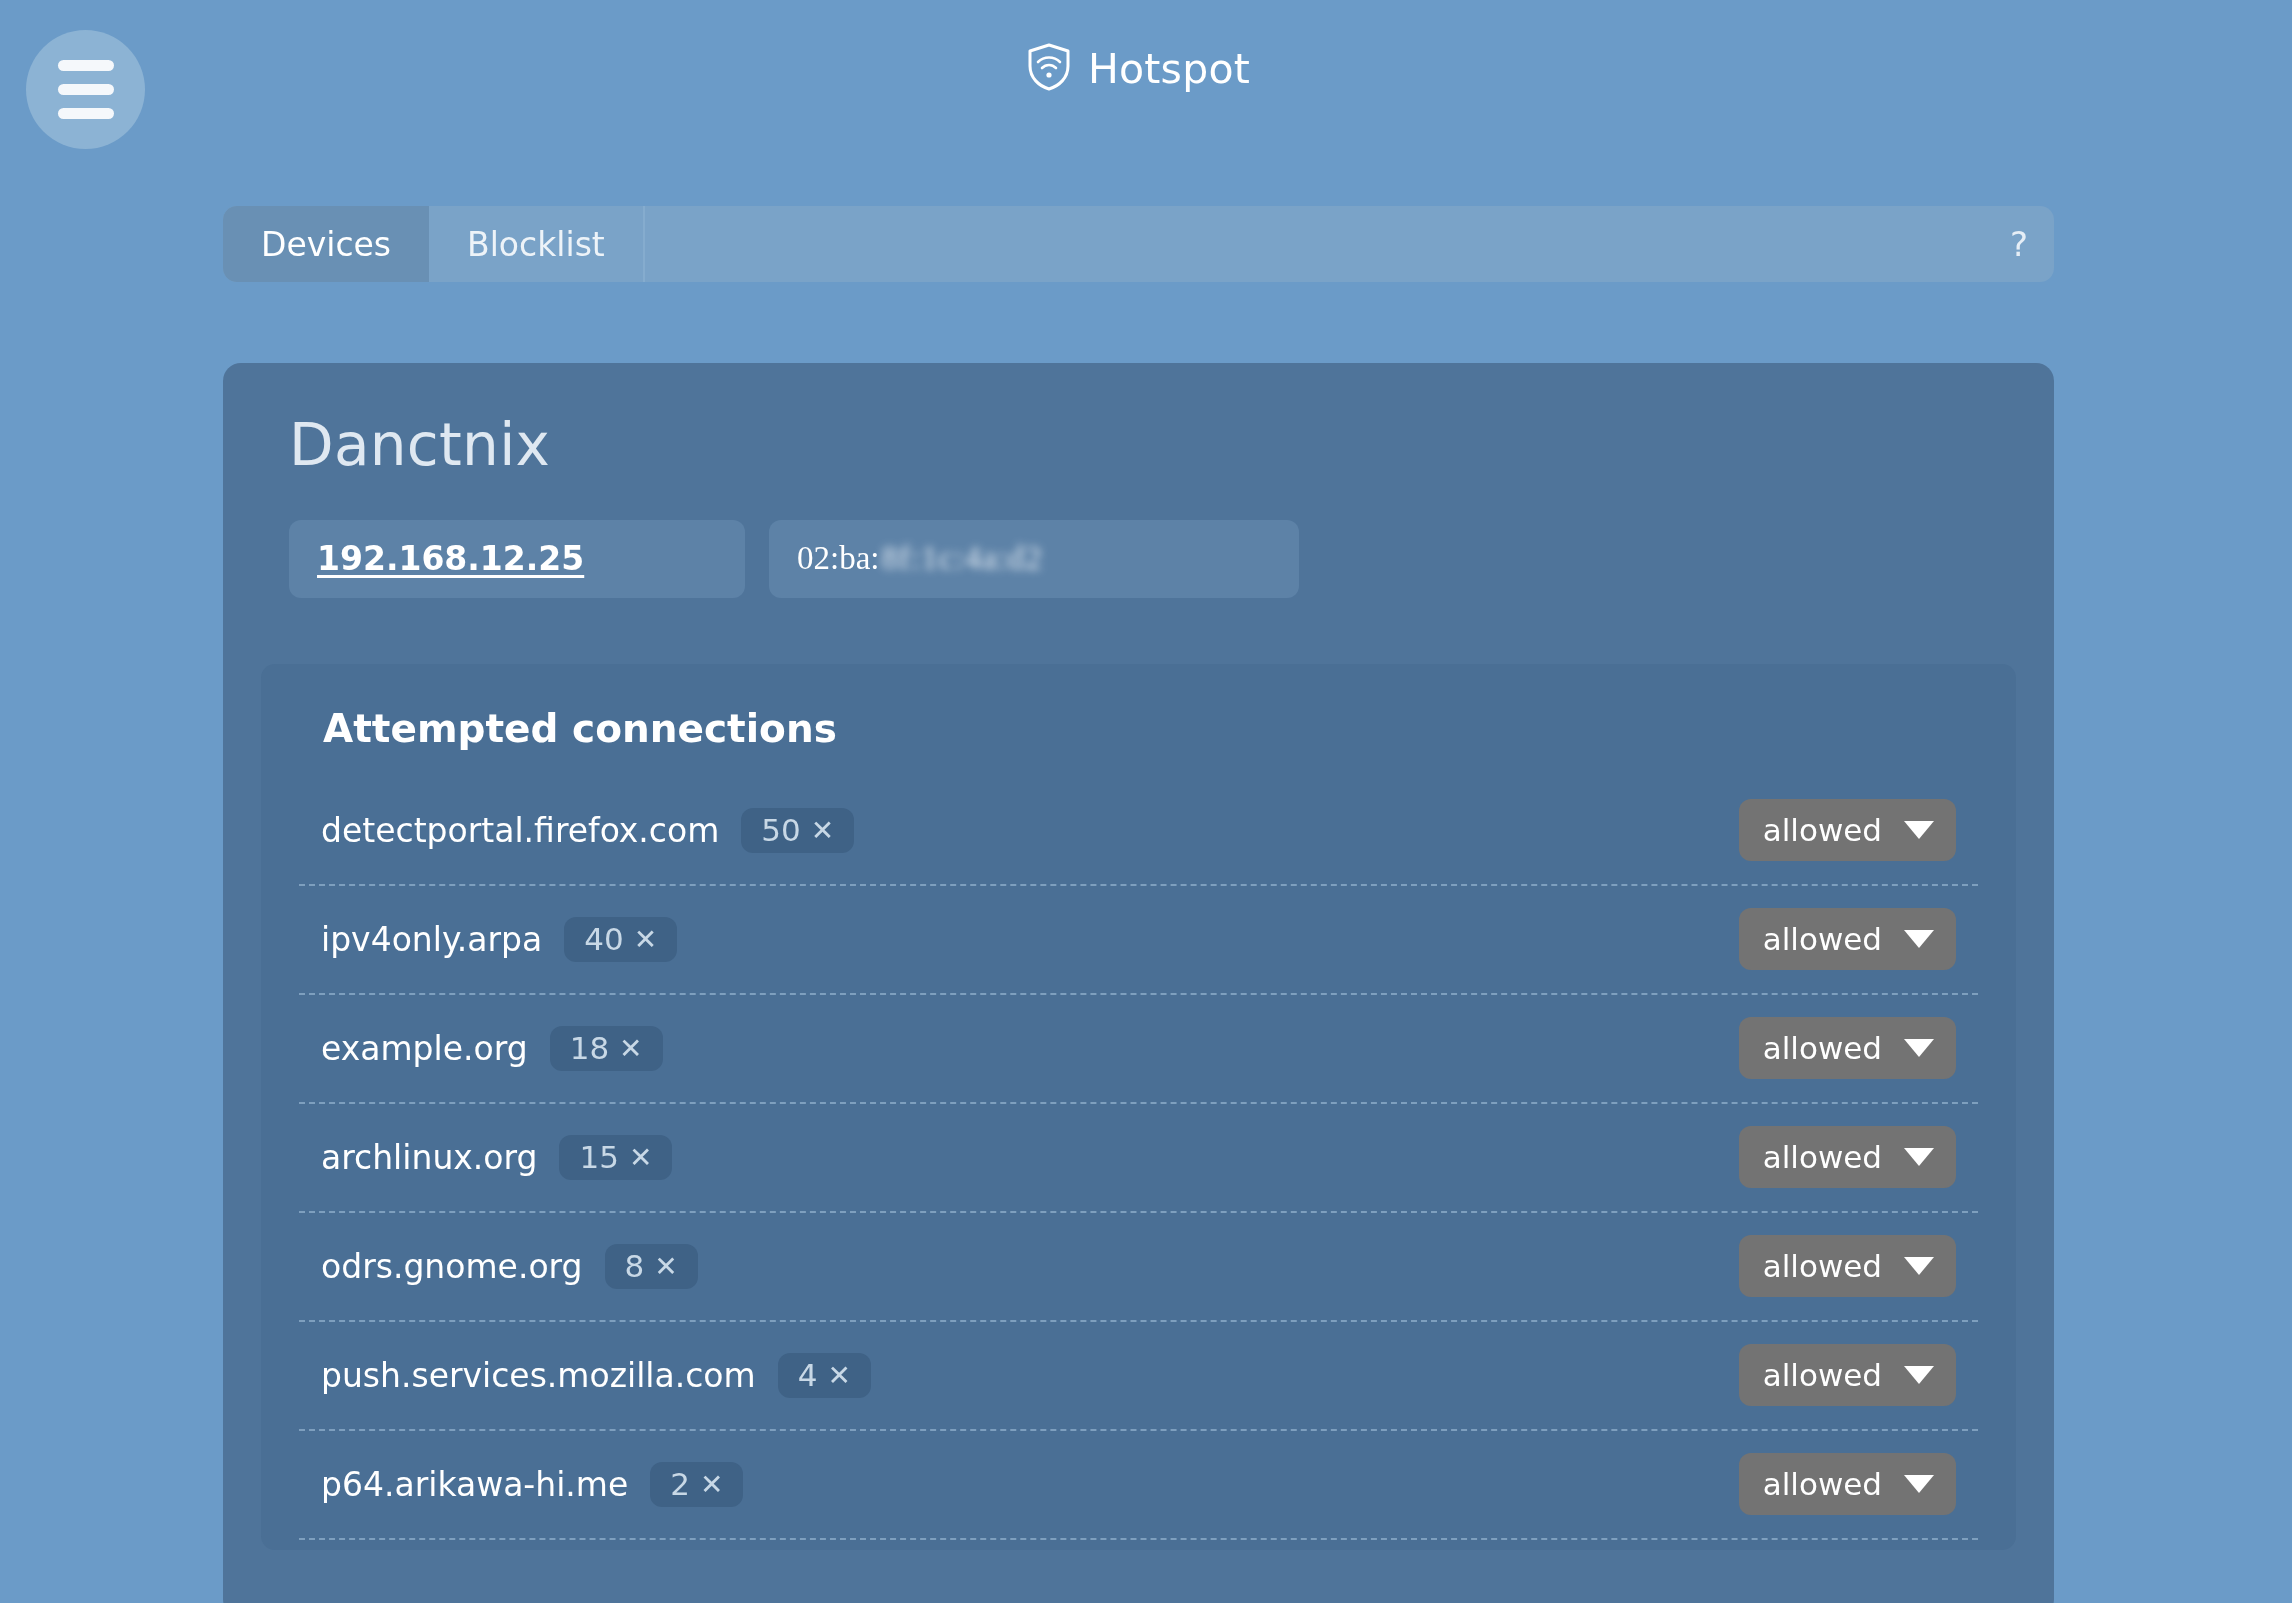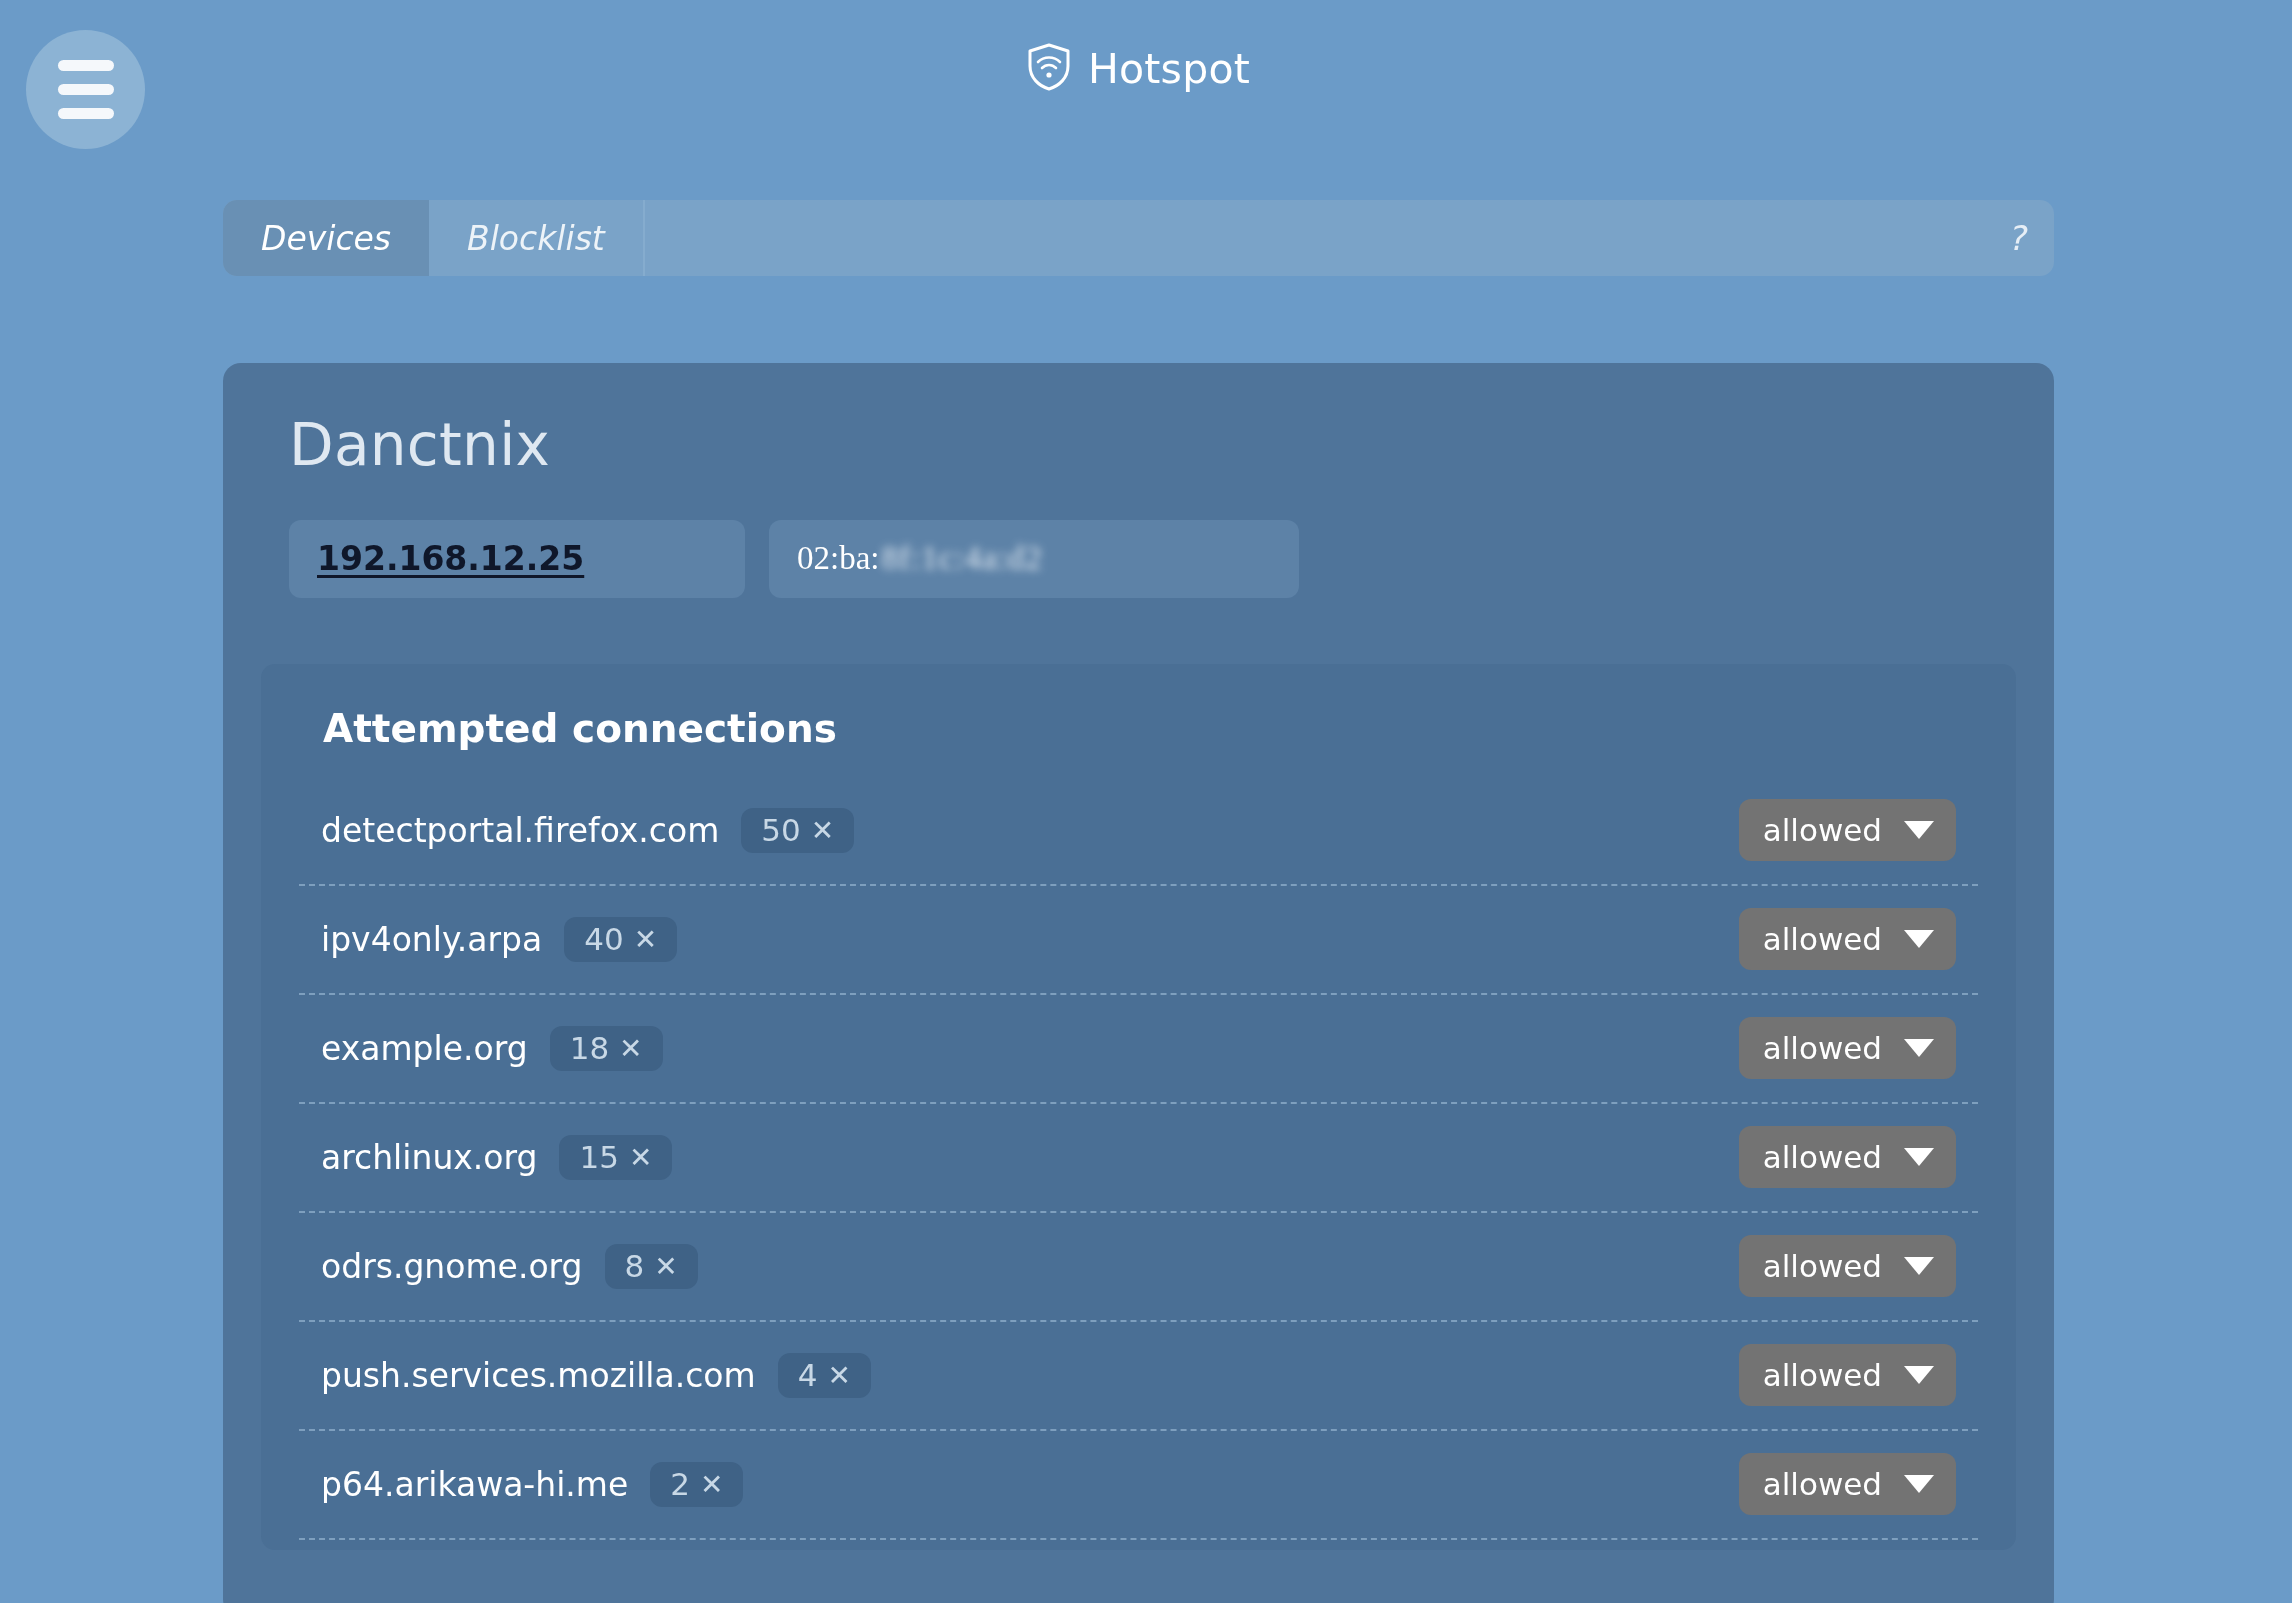--- a/index.html
+++ b/index.html
@@ -61,29 +61,28 @@
     font-weight: 400;
     color: #ffffff;
     letter-spacing: 0.2px;
     line-height: 1;
   }
 
   
   .tabbar {
     position: absolute;
     left: 223px;
-    top: 200px;
+    top: 206px;
     width: 1831px;
     height: 76px;
     background: #7aa3c8;
     border-radius: 14px;
     display: flex;
     align-items: stretch;
     overflow: hidden;
-    font-style: italic;
   }
   .tab {
     display: flex;
     align-items: center;
     padding: 0 38px;
     font-size: 33px;
     color: #edf3f8;
     cursor: pointer;
     white-space: nowrap;
   }
@@ -141,21 +140,21 @@
     align-items: center;
     padding: 0 28px;
     min-width: 0;
   }
   .chip-ip { width: 456px; }
   .chip-mac { width: 530px; font-family: Liberation Serif, serif; }
 
   .ip-link {
     font-size: 33px;
     font-weight: bold;
-    color: #0f172a;
+    color: #ffffff;
     text-decoration: underline;
     text-underline-offset: 5px;
     cursor: pointer;
     white-space: nowrap;
   }
   .mac-text {
     font-size: 33px;
     color: #ffffff;
     white-space: nowrap;
   }

